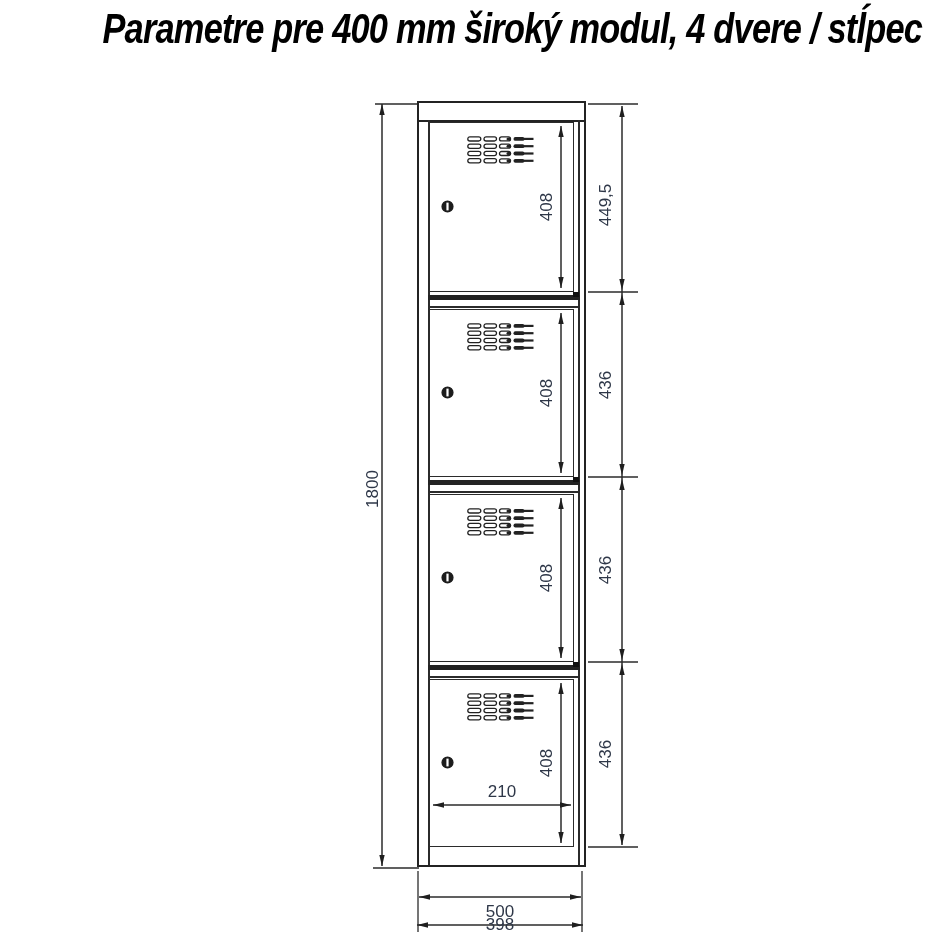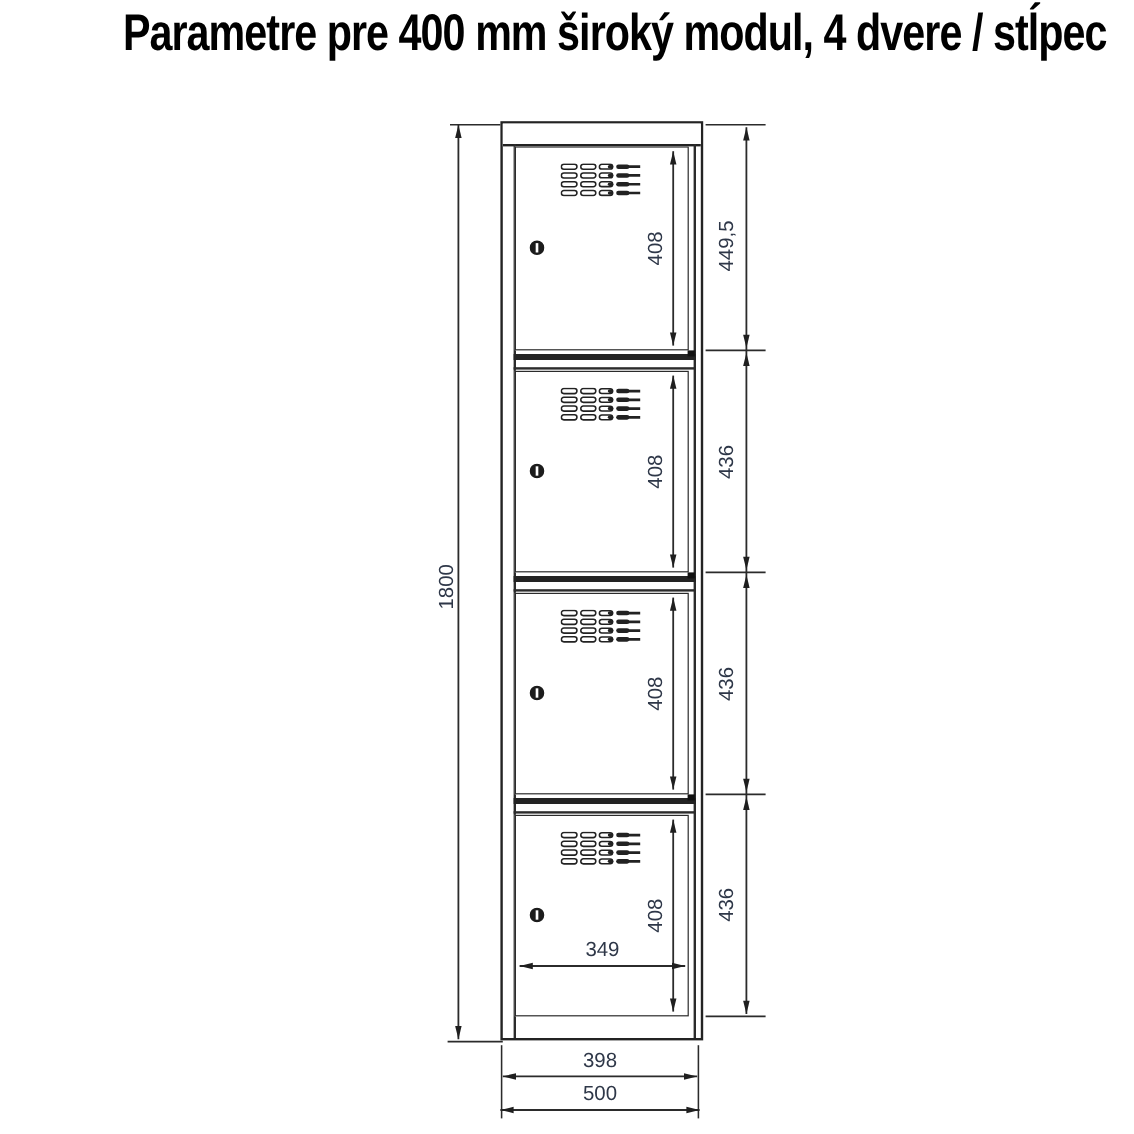--- a/index.html
+++ b/index.html
@@ -1,21 +1,21 @@
 <!DOCTYPE html>
 <html><head>
 <meta charset="utf-8">
 <style>
   html,body{margin:0;padding:0;background:#fff;}
   .canvas{
     position:relative;width:945px;height:945px;background:#fff;overflow:hidden;
     font-family:"Liberation Sans",sans-serif;
   }
   
-  .title-wrap{position:absolute;top:4px;left:0;width:100%;text-align:right;}
+  .title-wrap{position:absolute;top:4px;left:0;width:100%;text-align:right;font-style:italic;}
   .title{
     display:inline-block;font-size:43px;font-weight:700;color:#000;
     letter-spacing:-1px;transform:scaleX(0.80);transform-origin:center;
     white-space:nowrap;
   }
   
   .cabinet{
     position:absolute;left:417px;top:101px;width:169px;height:766px;
     border:2px solid #232323;box-sizing:border-box;background:#fff;
   }
@@ -195,17 +195,17 @@
 
   <div class="dim-label rot" style="left:372px;top:489px">1800</div>
   <div class="dim-label rot" style="left:605px;top:205px">449,5</div>
   <div class="dim-label rot" style="left:605px;top:385px">436</div>
   <div class="dim-label rot" style="left:605px;top:570px">436</div>
   <div class="dim-label rot" style="left:605px;top:754px">436</div>
   <div class="dim-label rot" style="left:546px;top:207px">408</div>
   <div class="dim-label rot" style="left:546px;top:393px">408</div>
   <div class="dim-label rot" style="left:546px;top:578px">408</div>
   <div class="dim-label rot" style="left:546px;top:763px">408</div>
-  <div class="dim-label" style="left:502px;top:791px">349</div>
-  <div class="dim-label" style="left:500px;top:884px">398</div>
+  <div class="dim-label" style="left:502px;top:791px">210</div>
+  <div class="dim-label" style="left:500px;top:924px">398</div>
   <div class="dim-label" style="left:500px;top:911px">500</div>
 
 </div>
 
 </body></html>

